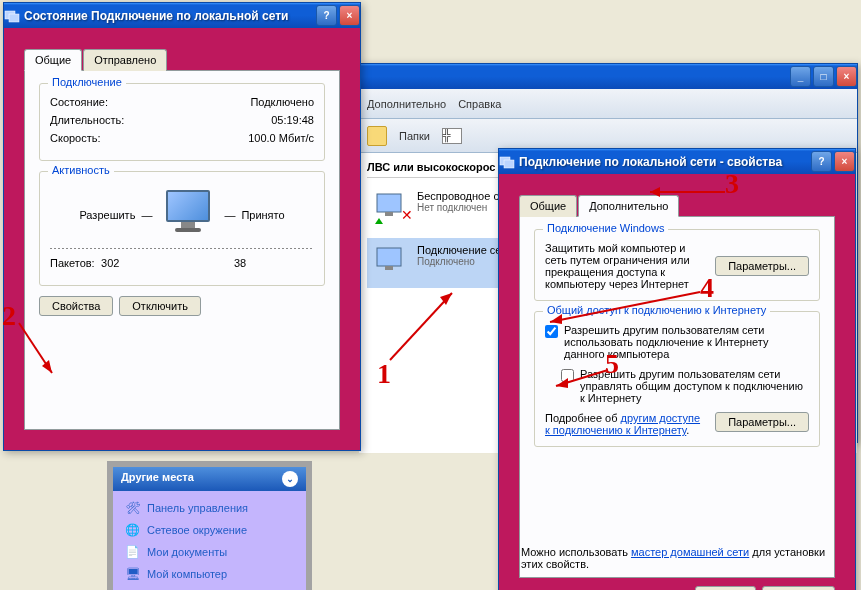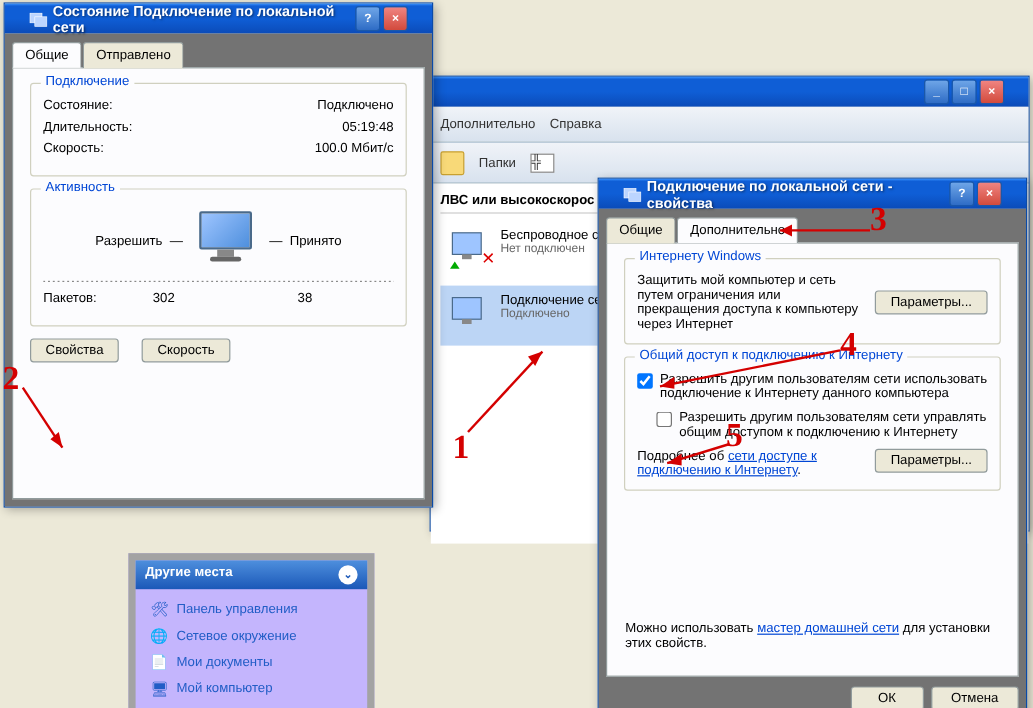--- a/index.html
+++ b/index.html
@@ -1,26 +1,26 @@
 <!DOCTYPE html>
 <html><head>
 <meta charset="utf-8">
 <style>
 *{box-sizing:border-box;margin:0;padding:0}
 body{font-family:Tahoma,Arial,sans-serif;font-size:11px;background:#ece9d8;width:861px;height:590px;position:relative;overflow:hidden}
 
-.titlebar{background:linear-gradient(to bottom,#3a93ff 0%,#0f5ed6 8%,#0f5ed6 50%,#0b4bb8 100%);height:25px;display:flex;align-items:center;padding:0 20px;color:#fff;font-weight:bold;font-size:12px}
+.titlebar{background:linear-gradient(to bottom,#3a93ff 0%,#0f5ed6 8%,#0f5ed6 50%,#0b4bb8 100%);height:25px;display:flex;align-items:center;padding:0 0;color:#fff;font-weight:bold;font-size:12px}
 .titlebar .icon{width:16px;height:16px;margin-right:4px;display:flex;align-items:center;justify-content:center}
 .titlebar-text{flex:1;text-shadow:1px 1px 2px rgba(0,0,0,0.5)}
 .titlebar-btns{display:flex;gap:2px}
 .titlebar-btn{width:21px;height:21px;background:linear-gradient(to bottom,#6fa6e8,#2e6cc5);border:1px solid #1b58a8;border-radius:3px;display:flex;align-items:center;justify-content:center;color:#fff;font-weight:bold;font-size:10px;cursor:pointer}
 .titlebar-btn.close{background:linear-gradient(to bottom,#f08582,#d24a3c)}
 
 .window{position:absolute;border:1px solid #0a4aa8;background:#ece9d8;box-shadow:2px 2px 8px rgba(0,0,0,0.3)}
-.window-body{padding:6px;background:#737373}
+.window-body{padding:20px;background:#be185d}
 
 .tabs{display:flex;border-bottom:1px solid #919b9c;margin-bottom:-1px}
 .tab{padding:4px 10px;border:1px solid #919b9c;border-bottom:none;background:#ece9d8;border-top-left-radius:3px;border-top-right-radius:3px;margin-right:1px;cursor:pointer;position:relative;top:1px}
 .tab.active{background:#fcfcfe;border-bottom:1px solid #fcfcfe;z-index:2}
 .tabpane{border:1px solid #919b9c;background:#fcfcfe;padding:12px 14px}
 
 .groupbox{border:1px solid #d0d0bf;border-radius:3px;padding:12px 10px 10px;margin-bottom:10px;position:relative}
 .groupbox-title{position:absolute;top:-8px;left:8px;background:#fcfcfe;padding:0 4px;color:#0046d5}
 
 .row{display:flex;justify-content:space-between;margin-bottom:6px}
@@ -153,29 +153,29 @@
             <div class="screen"></div>
               <div class="stand"></div>
               <div class="base"></div>
           </div>
           <span>—</span>
           <span>Принято</span>
         </div>
         <div class="divline" style="margin:8px 0"></div>
         <div class="row">
           <span>Пакетов:</span>
-          <span style="width:80px;text-align:center">302</span>
+          <span style="width:80px;text-align:left">302</span>
           <span style="width:40px"></span>
           <span style="width:80px;text-align:left">38</span>
         </div>
       </div>
 
-      <div style="display:flex;gap:19px;">
+      <div style="display:flex;gap:6px;">
         <button class="btn">Свойства</button>
-        <button class="btn">Скорость</button>
+        <button class="btn">Отключить</button>
       </div>
     </div>
   </div>
 </div>
 
 <div class="window" style="left:498px;top:148px;width:358px;z-index:10">
   <div class="titlebar">
     <span class="icon">
       <svg width="16" height="16">
           <rect x="1" y="3" width="10" height="8" fill="#bcd5ff" stroke="#fff" stroke-width="0.5"></rect>
@@ -188,40 +188,40 @@
       <div class="titlebar-btn close">×</div>
     </div>
   </div>
   <div class="window-body">
     <div class="tabs">
       <div class="tab">Общие</div>
       <div class="tab active">Дополнительно</div>
     </div>
     <div class="tabpane" style="height:362px">
       <div class="groupbox">
-        <div class="groupbox-title">Интернету Windows</div>
+        <div class="groupbox-title">Подключение Windows</div>
         <div style="display:flex;gap:8px;align-items:center">
           <div style="flex:1">Защитить мой компьютер и сеть путем ограничения или прекращения доступа к компьютеру через Интернет</div>
           <button class="btn">Параметры...</button>
         </div>
       </div>
 
       <div class="groupbox">
         <div class="groupbox-title">Общий доступ к подключению к Интернету</div>
         <div class="checkbox">
           <input type="checkbox" checked="" style="">
           <span>Разрешить другим пользователям сети использовать подключение к Интернету данного компьютера</span>
         </div>
         <div class="checkbox" style="margin-left:16px">
           <input type="checkbox" style="">
           <span>Разрешить другим пользователям сети управлять общим доступом к подключению к Интернету</span>
         </div>
         <div style="display:flex;gap:8px;align-items:flex-start;margin-top:6px">
           <div style="flex:1">
-            <span>Подробнее об </span><span class="link">сети доступе к подключению к Интернету</span>.
+            <span>Подробнее об </span><span class="link">другим доступе к подключению к Интернету</span>.
           </div>
           <button class="btn">Параметры...</button>
         </div>
       </div>
 
       <div style="position:absolute;bottom:56px;left:22px;right:22px">
         <span>Можно использовать </span><span class="link">мастер домашней сети</span><span> для установки этих свойств.</span>
       </div>
     </div>
     <div style="text-align:right;margin-top:8px;display:flex;justify-content:flex-end;gap:6px">

